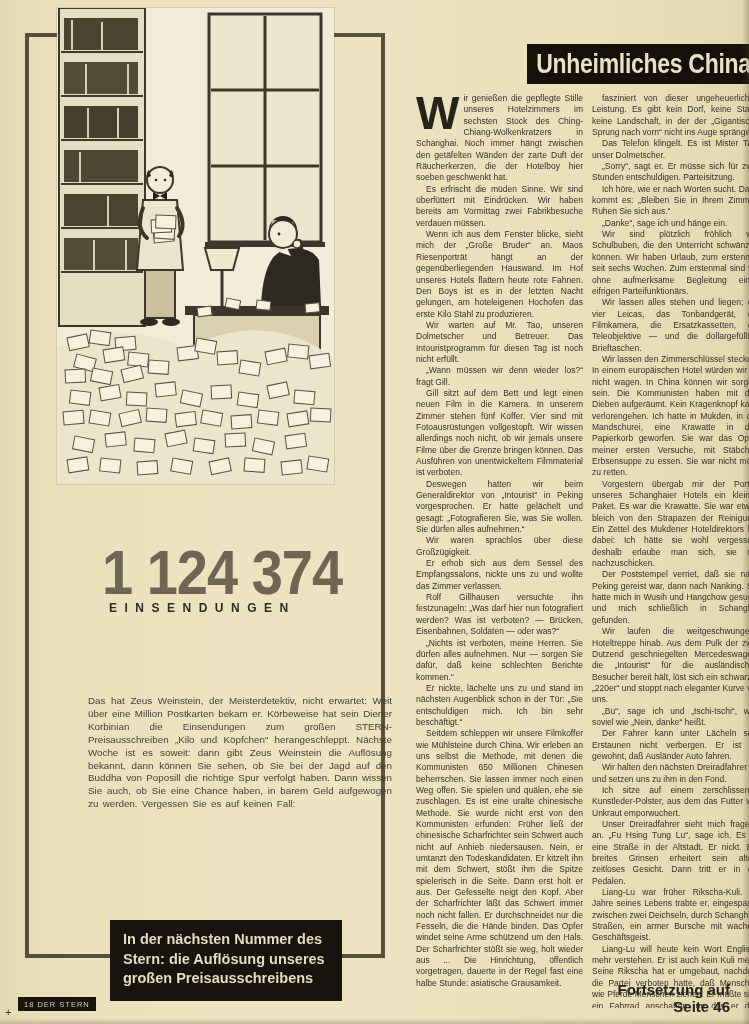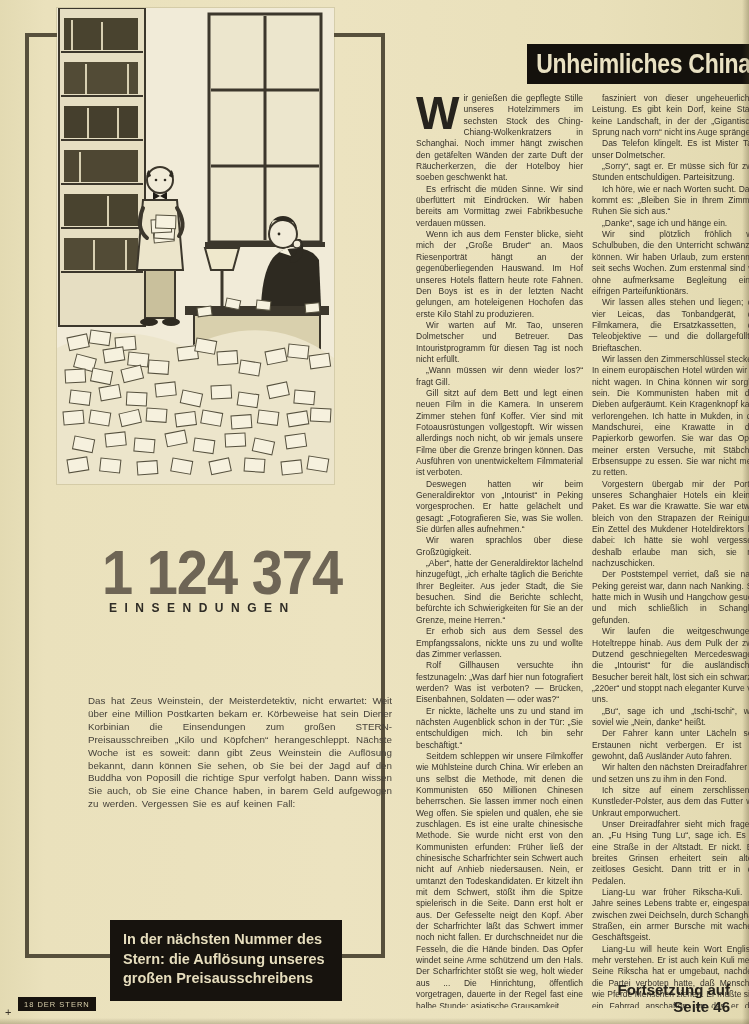--- a/index.html
+++ b/index.html
@@ -224,23 +224,23 @@
     </div>
     <div class="col col1">
         <p class="para first"><span class="dropcap">W</span>ir genießen die gepflegte Stille unseres Hotelzimmers im sechsten Stock des Ching-Chiang-Wolkenkratzers in Schanghai. Noch immer hängt zwischen den getäfelten Wänden der zarte Duft der Räucherkerzen, die der Hotelboy hier soeben geschwenkt hat.</p>
         <p class="para">Es erfrischt die müden Sinne. Wir sind überfüttert mit Eindrücken. Wir haben bereits am Vormittag zwei Fabrikbesuche verdauen müssen.</p>
         <p class="para">Wenn ich aus dem Fenster blicke, sieht mich der „Große Bruder“ an. Maos Riesenporträt hängt an der gegenüberliegenden Hauswand. Im Hof unseres Hotels flattern heute rote Fahnen. Den Boys ist es in der letzten Nacht gelungen, am hoteleigenen Hochofen das erste Kilo Stahl zu produzieren.</p>
         <p class="para">Wir warten auf Mr. Tao, unseren Dolmetscher und Betreuer. Das Intouristprogramm für diesen Tag ist noch nicht erfüllt.</p>
         <p class="para">„Wann müssen wir denn wieder los?“ fragt Gill.</p>
         <p class="para">Gill sitzt auf dem Bett und legt einen neuen Film in die Kamera. In unserem Zimmer stehen fünf Koffer. Vier sind mit Fotoausrüstungen vollgestopft. Wir wissen allerdings noch nicht, ob wir jemals unsere Filme über die Grenze bringen können. Das Ausführen von unentwickeltem Filmmaterial ist verboten.</p>
         <p class="para">Deswegen hatten wir beim Generaldirektor von „Intourist“ in Peking vorgesprochen. Er hatte gelächelt und gesagt: „Fotografieren Sie, was Sie wollen. Sie dürfen alles aufnehmen.“</p>
         <p class="para">Wir waren sprachlos über diese Großzügigkeit.</p>
-        <p class="para">„Aber“, hatte der Generaldirektor lächelnd hinzugefügt, „ich erhalte täglich die Berichte Ihrer Begleiter. Aus jeder Stadt, die Sie besuchen. Sind die Berichte schlecht, befürchte ich Schwierigkeiten für Sie an der Grenze, meine Herren.“</p>
         <p class="para">Er erhob sich aus dem Sessel des Empfangssalons, nickte uns zu und wollte das Zimmer verlassen.</p>
         <p class="para">Rolf Gillhausen versuchte ihn festzunageln: „Was darf hier nun fotografiert werden? Was ist verboten? — Brücken, Eisenbahnen, Soldaten — oder was?“</p>
+        <p class="para">„Nichts ist verboten, meine Herren. Sie dürfen alles aufnehmen. Nur — sorgen Sie dafür, daß keine schlechten Berichte kommen.“</p>
         <p class="para">Er nickte, lächelte uns zu und stand im nächsten Augenblick schon in der Tür: „Sie entschuldigen mich. Ich bin sehr beschäftigt.“</p>
         <p class="para">Seitdem schleppen wir unsere Filmkoffer wie Mühlsteine durch China. Wir erleben an uns selbst die Methode, mit denen die Kommunisten 650 Millionen Chinesen beherrschen. Sie lassen immer noch einen Weg offen. Sie spielen und quälen, ehe sie zuschlagen. Es ist eine uralte chinesische Methode. Sie wurde nicht erst von den Kommunisten erfunden: Früher ließ der chinesische Scharfrichter sein Schwert auch nicht auf Anhieb niedersausen. Nein, er umtanzt den Todeskandidaten. Er kitzelt ihn mit dem Schwert, stößt ihm die Spitze spielerisch in die Seite. Dann erst holt er aus. Der Gefesselte neigt den Kopf. Aber der Scharfrichter läßt das Schwert immer noch nicht fallen. Er durchschneidet nur die Fesseln, die die Hände binden. Das Opfer windet seine Arme schützend um den Hals. Der Scharfrichter stößt sie weg, holt wieder aus ... Die Hinrichtung, öffentlich vorgetragen, dauerte in der Regel fast eine halbe Stunde: asiatische Grausamkeit.</p>
       </div>
     <div class="col col2">
         <p class="para">fasziniert von dieser ungeheuerlichen Leistung. Es gibt kein Dorf, keine Stadt, keine Landschaft, in der der „Gigantische Sprung nach vorn“ nicht ins Auge spränge.</p>
         <p class="para">Das Telefon klingelt. Es ist Mister Tao, unser Dolmetscher.</p>
         <p class="para">„Sorry“, sagt er. Er müsse sich für zwei Stunden entschuldigen. Parteisitzung.</p>
         <p class="para">Ich höre, wie er nach Worten sucht. Dann kommt es: „Bleiben Sie in Ihrem Zimmer. Ruhen Sie sich aus.“</p>
         <p class="para">„Danke“, sage ich und hänge ein.</p>
         <p class="para">Wir sind plötzlich fröhlich wie Schulbuben, die den Unterricht schwänzen können. Wir haben Urlaub, zum erstenmal seit sechs Wochen. Zum erstenmal sind wir ohne aufmerksame Begleitung eines eifrigen Parteifunktionärs.</p>

